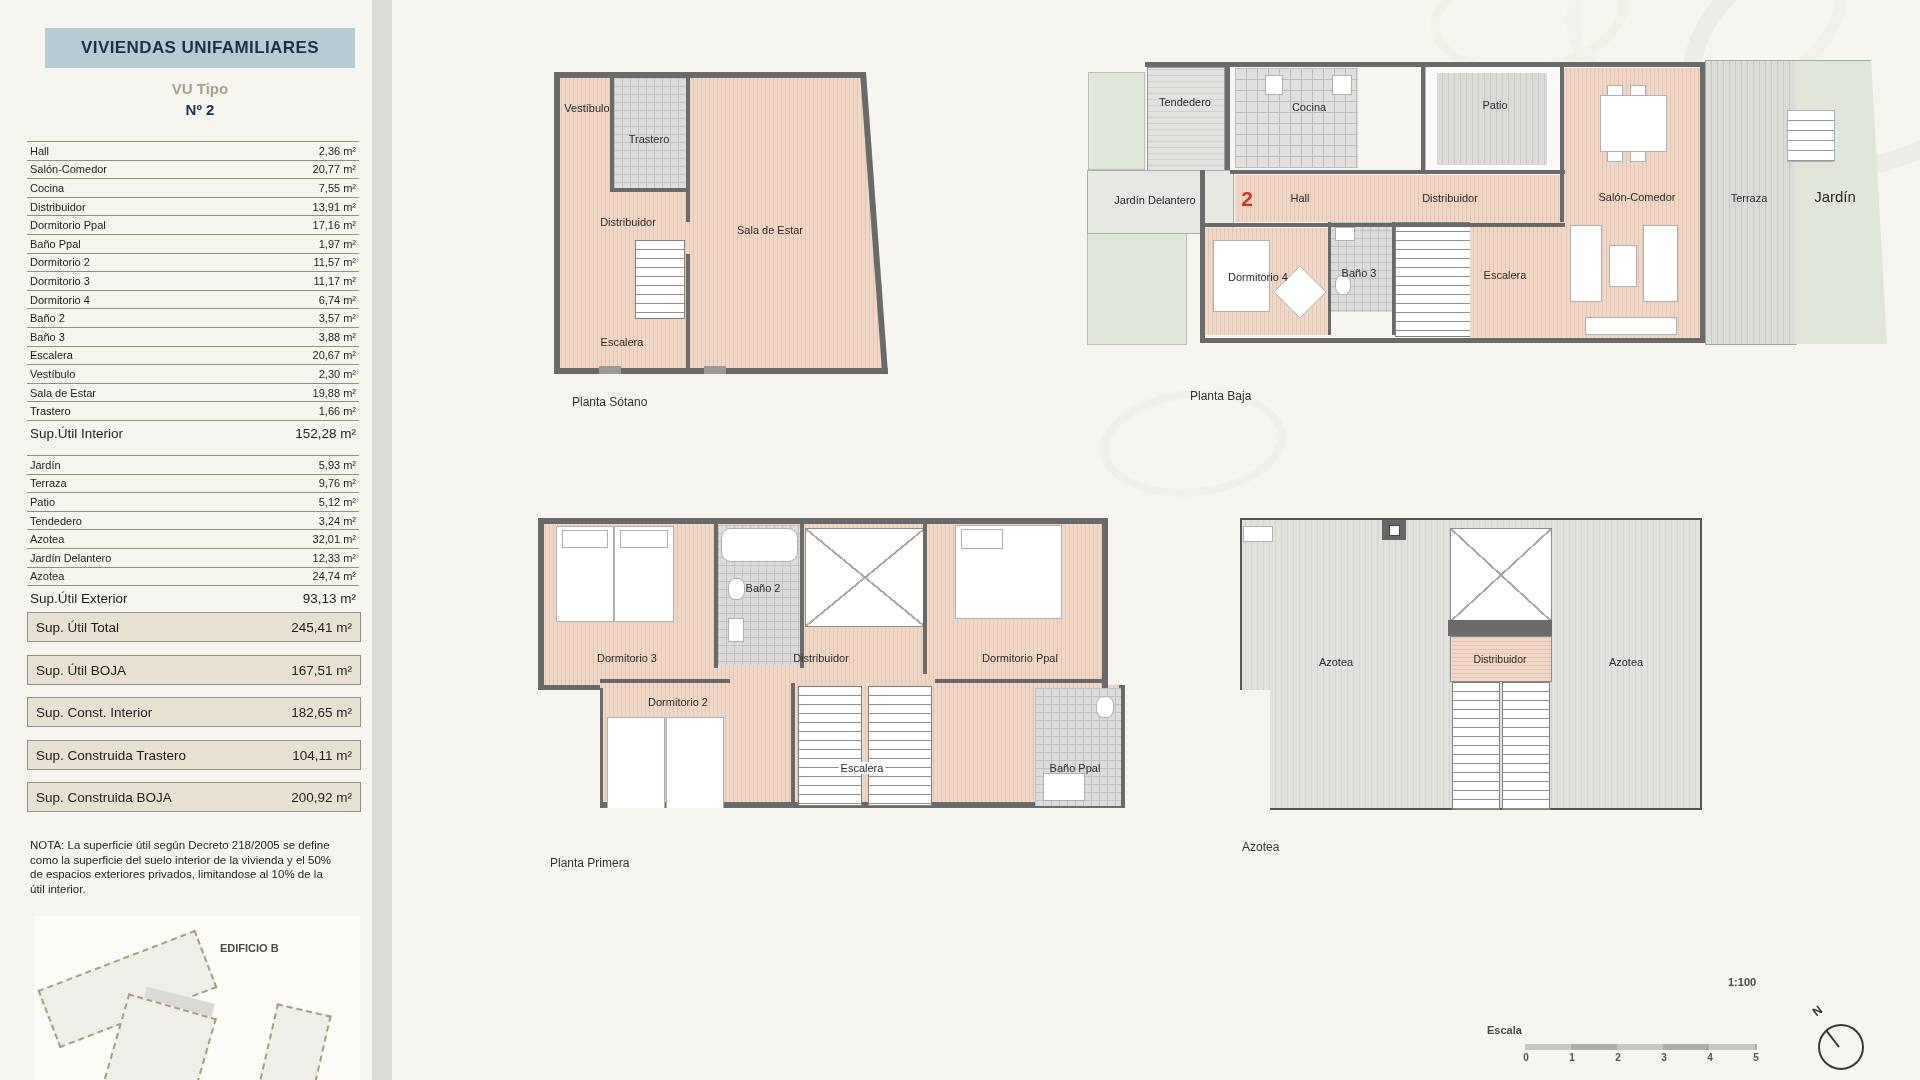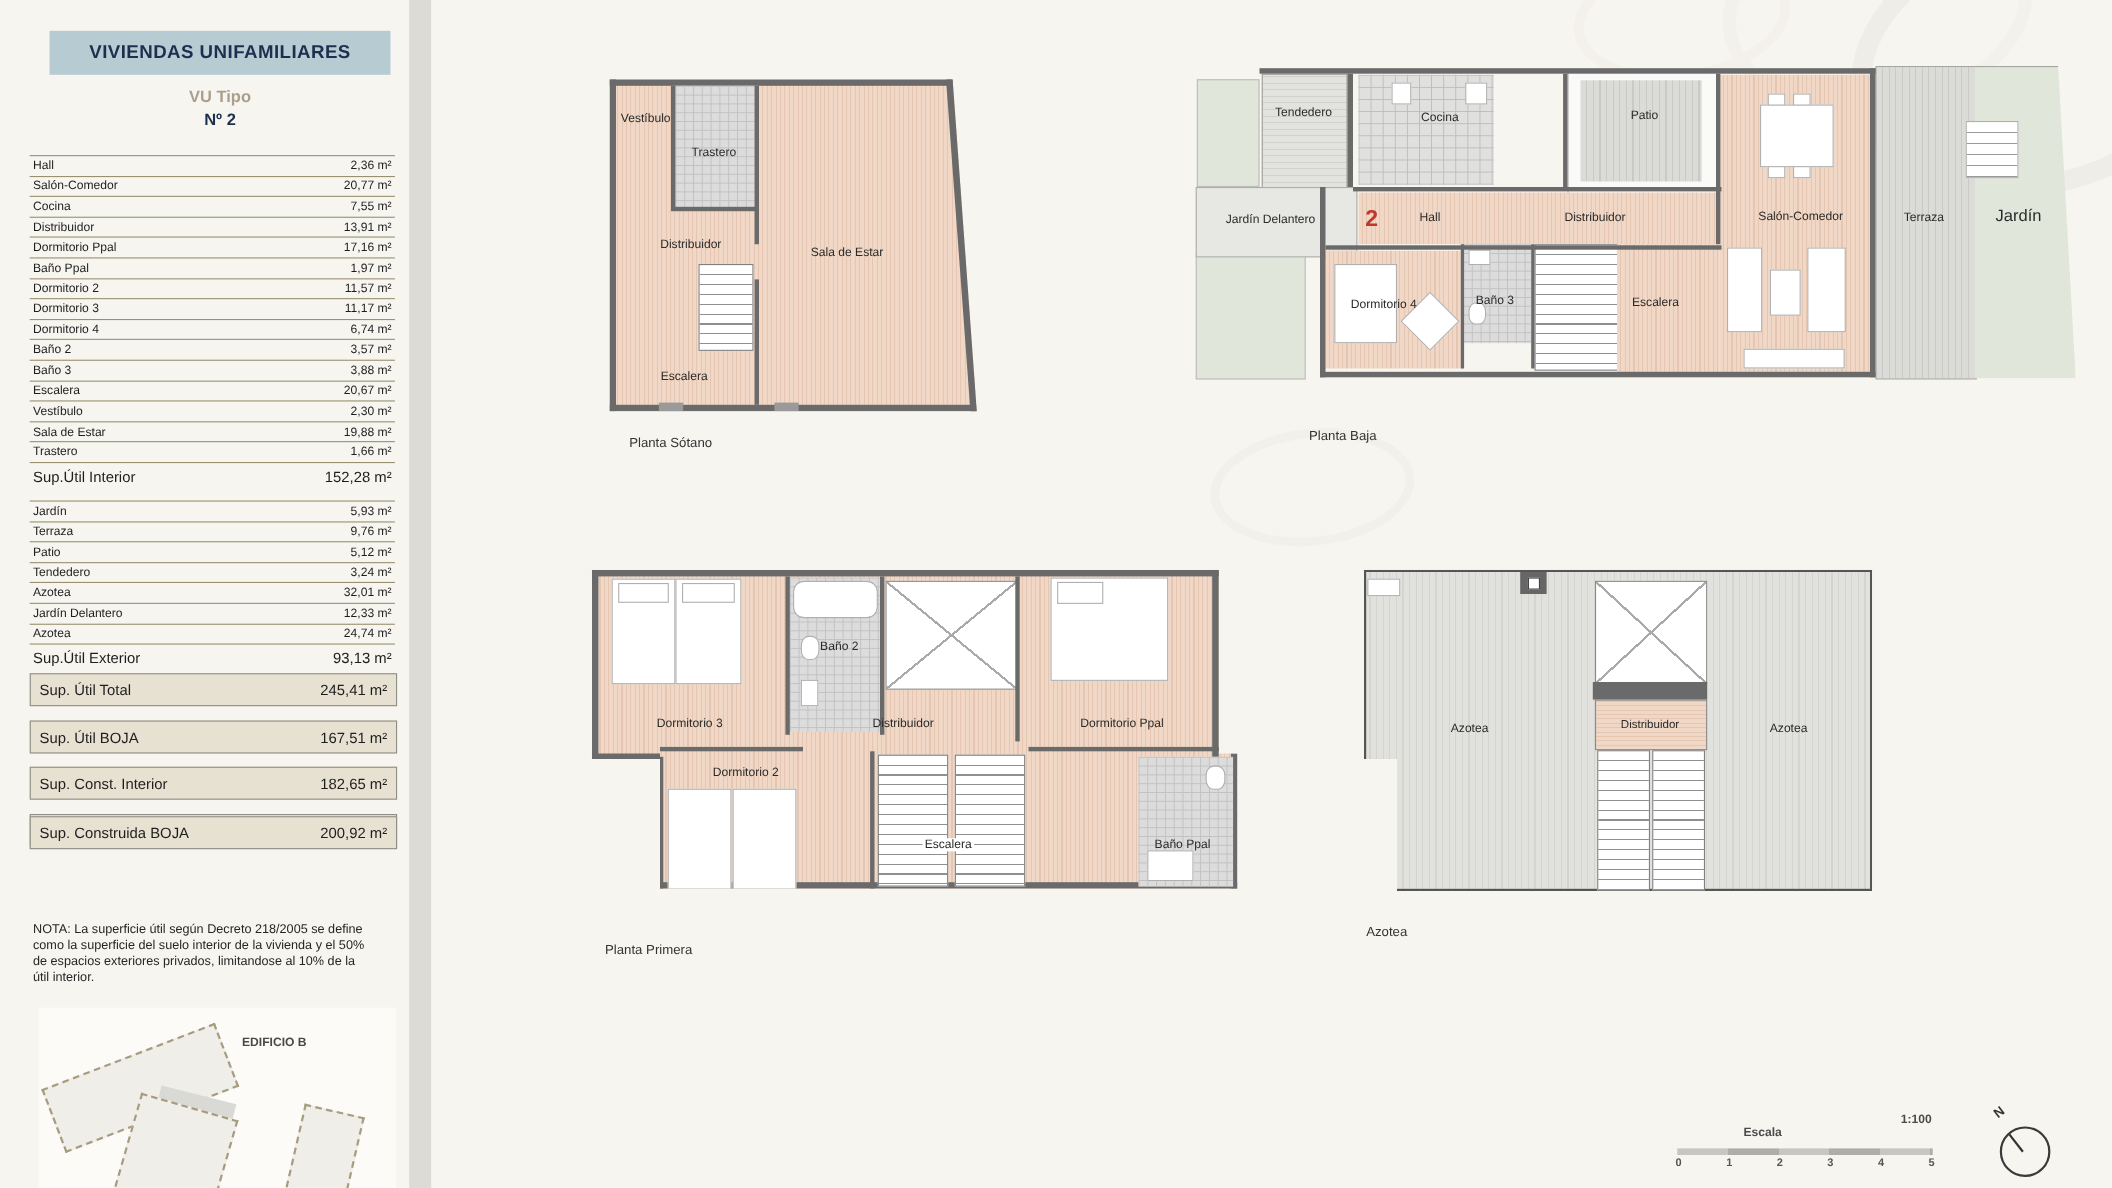--- a/index.html
+++ b/index.html
@@ -171,21 +171,21 @@
     <span>167,51 m²</span>
   </div>
 <div class="abs sb-box" style="top:697px;">
     <span>Sup. Const. Interior</span>
     <span>182,65 m²</span>
   </div>
 <div class="abs sb-box" style="top:740px;">
     <span>Sup. Construida Trastero</span>
     <span>104,11 m²</span>
   </div>
-<div class="abs sb-box" style="top:742px;text-align:right;">
+<div class="abs sb-box" style="top:782px;text-align:right;">
     <span>Sup. Construida BOJA</span>
     <span>200,92 m²</span>
   </div>
 
 <div class="abs sb-note">NOTA: La superficie útil según Decreto 218/2005 se define como la superficie del suelo interior de la vivienda y el 50% de espacios exteriores privados, limitandose al 10% de la útil interior.</div>
 
 <div class="abs site-plan">
   <div class="blg" style="left:8px;top:42px;width:165px;height:58px;transform:rotate(-21deg);"></div>
   <div style="position:absolute;left:100px;top:78px;width:70px;height:90px;background:#d9d9d6;transform:rotate(14deg);"></div>
   <div class="blg" style="left:78px;top:88px;width:88px;height:95px;transform:rotate(16deg);"></div>
@@ -331,22 +331,22 @@
   <div class="wall" style="left:208px;top:102px;width:104px;height:16px;"></div>
   <div class="wood-h" style="position:absolute;left:210px;top:118px;width:100px;height:44px;border:1px solid #8a8a8a;"></div>
   <div class="stairs" style="left:212px;top:164px;width:46px;height:126px;"></div>
   <div class="stairs" style="left:262px;top:164px;width:46px;height:126px;"></div>
   <span class="rlabel" style="left:96px;top:144px;">Azotea</span>
   <span class="rlabel" style="left:260px;top:141px;font-size:10.5px;">Distribuidor</span>
   <span class="rlabel" style="left:386px;top:144px;">Azotea</span>
 </div>
 <div class="plan-caption" style="left:1242px;top:840px;">Azotea</div>
 
-<div class="scale-word" style="left:1585px;top:1024px;">Escala</div>
-<div class="scale-word" style="left:1728px;top:1012px;">1:100</div>
+<div class="scale-word" style="left:1487px;top:1024px;">Escala</div>
+<div class="scale-word" style="left:1728px;top:976px;">1:100</div>
 <div class="scale-bar"></div>
 <span class="scale-num" style="left:1520px;">0</span>
 <span class="scale-num" style="left:1566px;">1</span>
 <span class="scale-num" style="left:1612px;">2</span>
 <span class="scale-num" style="left:1658px;">3</span>
 <span class="scale-num" style="left:1704px;">4</span>
 <span class="scale-num" style="left:1750px;">5</span>
 <div class="compass-circle"></div>
 <div class="compass-needle"></div>
 <div class="compass-n">N</div>

